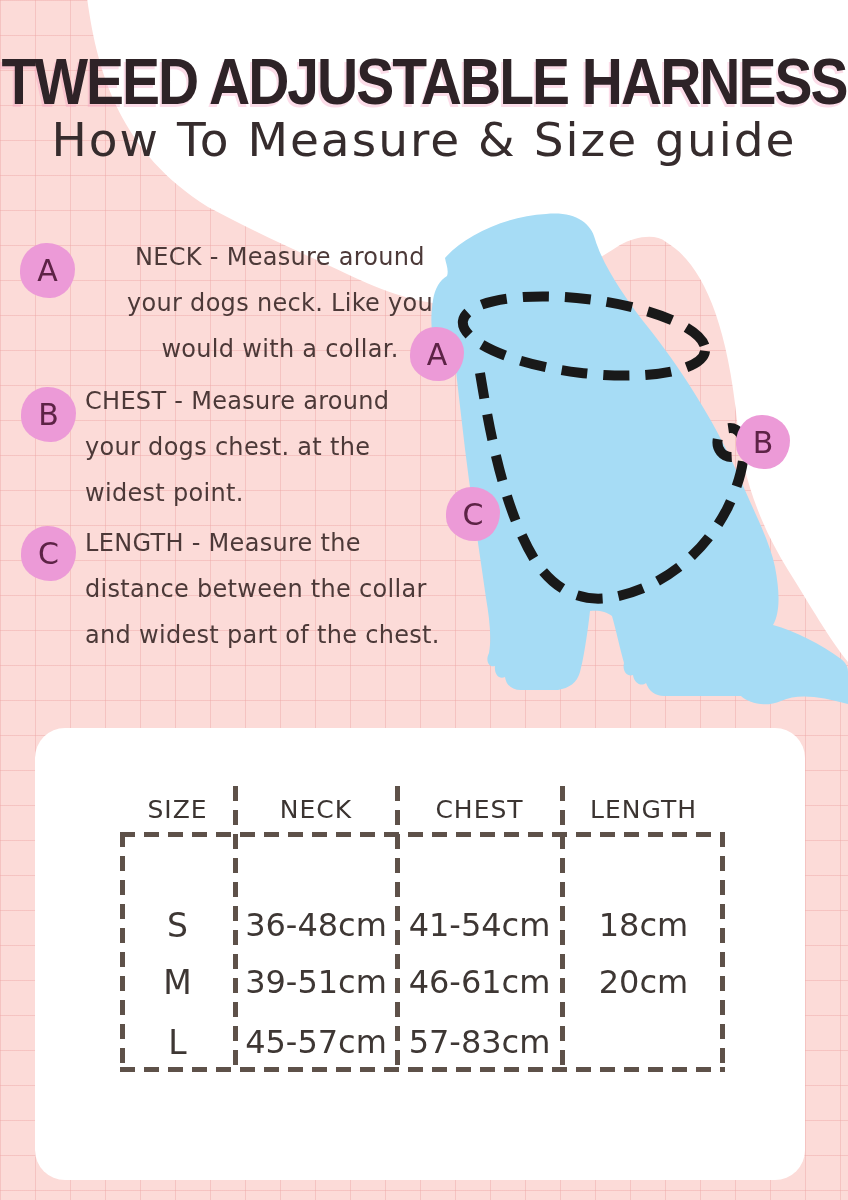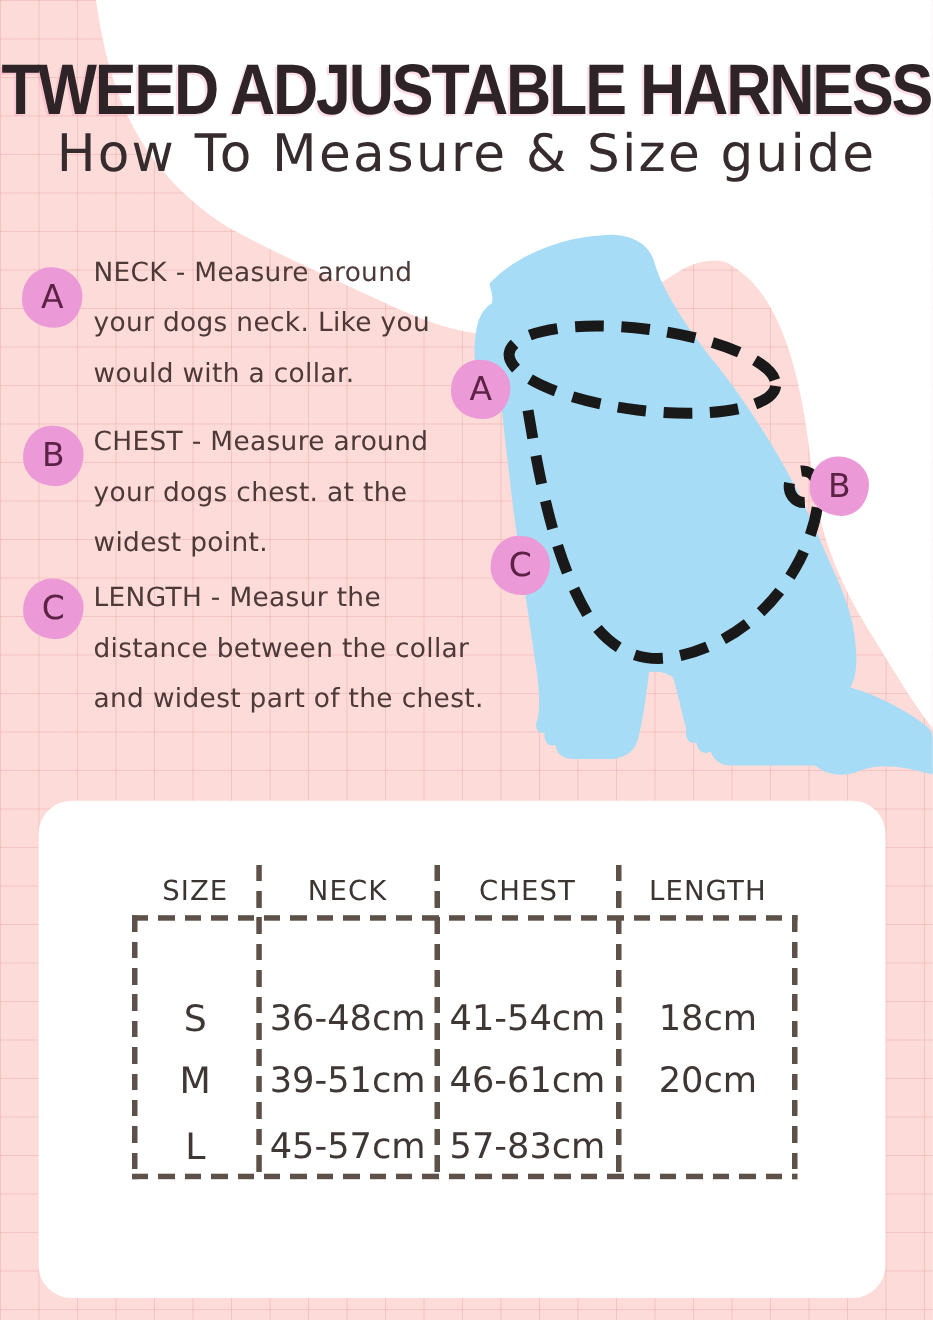--- a/index.html
+++ b/index.html
@@ -135,40 +135,40 @@
   </svg>
 
   <div class="card"></div>
 
   <div class="title">TWEED ADJUSTABLE HARNESS</div>
   <div class="subtitle">How To Measure &amp; Size guide</div>
 
   <div class="badge" style="left:20px;top:243px;">
     <span>A</span>
   </div>
-  <div class="measure-block" style="top:224px;">
+  <div class="measure-block" style="top:234px;text-align:center;">
     <div>NECK - Measure around</div>
     <div>your dogs neck. Like you</div>
     <div>would with a collar.</div>
   </div>
 
   <div class="badge" style="left:21px;top:387px;">
     <span>B</span>
   </div>
   <div class="measure-block" style="top:378px;">
     <div>CHEST - Measure around</div>
     <div>your dogs chest. at the</div>
     <div>widest point.</div>
   </div>
 
   <div class="badge" style="left:21px;top:526px;">
     <span>C</span>
   </div>
   <div class="measure-block" style="top:520px;">
-    <div>LENGTH - Measur the</div>
+    <div>LENGTH - Measure the</div>
     <div>distance between the collar</div>
     <div>and widest part of the chest.</div>
   </div>
 
   <div class="badge small" style="left:410px;top:327px;">
     <span>A</span>
   </div>
   <div class="badge small" style="left:736px;top:415px;">
     <span>B</span>
   </div>

